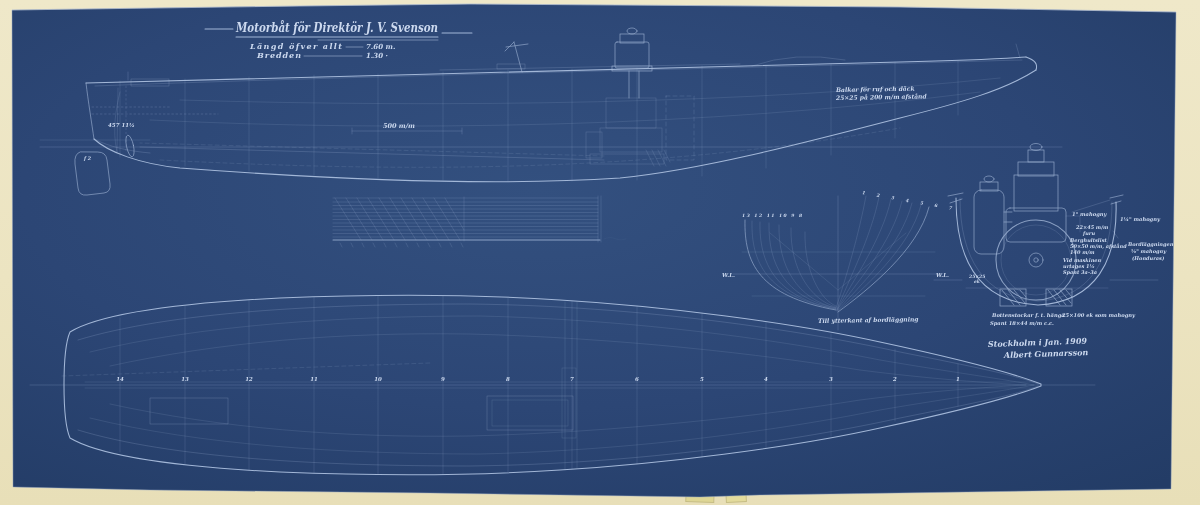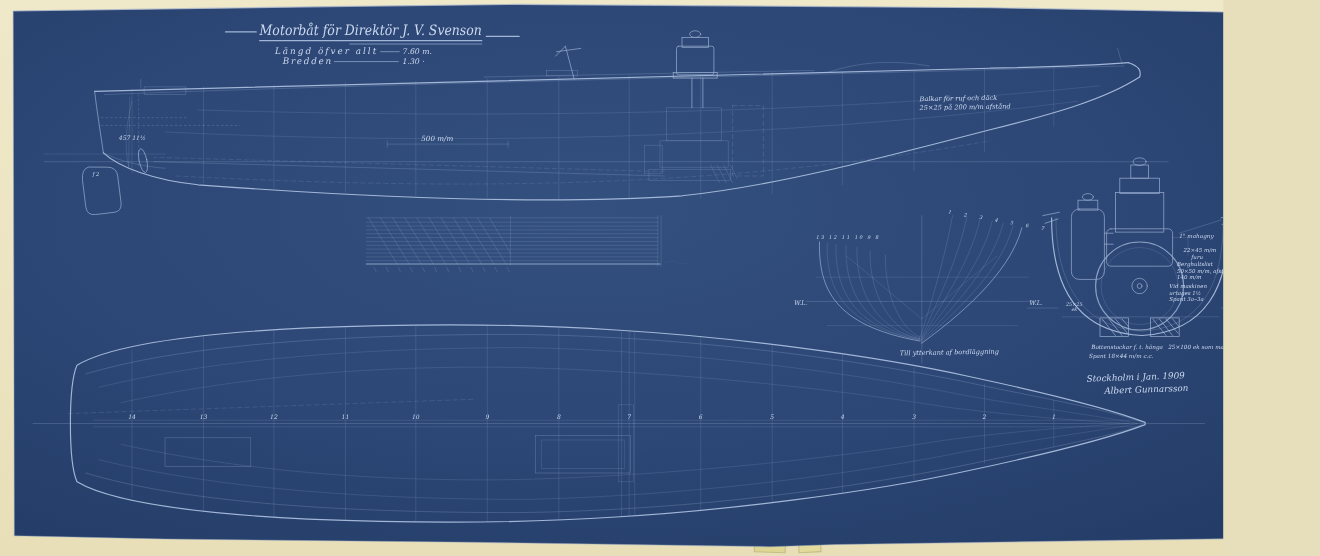--- a/index.html
+++ b/index.html
@@ -1,17 +1,17 @@
 <!DOCTYPE html>
 <html><head>
 <meta charset="utf-8">
 <style>
   html,body{margin:0;padding:0;background:#e7dfbc;}
-  .stage{position:relative;width:1112px;height:505px;overflow:hidden;
-         background:linear-gradient(180deg,#efe8c9 0%,#ece4c1 55%,#e8dfb8 100%);}
+  .stage{position:relative;width:1200px;height:505px;overflow:hidden;
+         background:linear-gradient(180deg,#efe8c9 0%,#ece4c1 55%,#e8dfb8 100%);font-weight:bold;}
   svg{position:absolute;left:0;top:0;}
   .ln{stroke:#a9bddc;fill:none;stroke-width:.7;opacity:.8;stroke-linecap:round;}
   .f{opacity:.42;stroke-width:.5;}
   .ff{opacity:.28;stroke-width:.5;}
   .b{stroke-width:1.05;opacity:.95;}
   .d{stroke-dasharray:4 3;}
   .o{stroke-dasharray:1.6 2.6;}
   .t{font-family:"DejaVu Serif",serif;font-style:italic;fill:#ccd9ef;}
 </style>
 </head>

